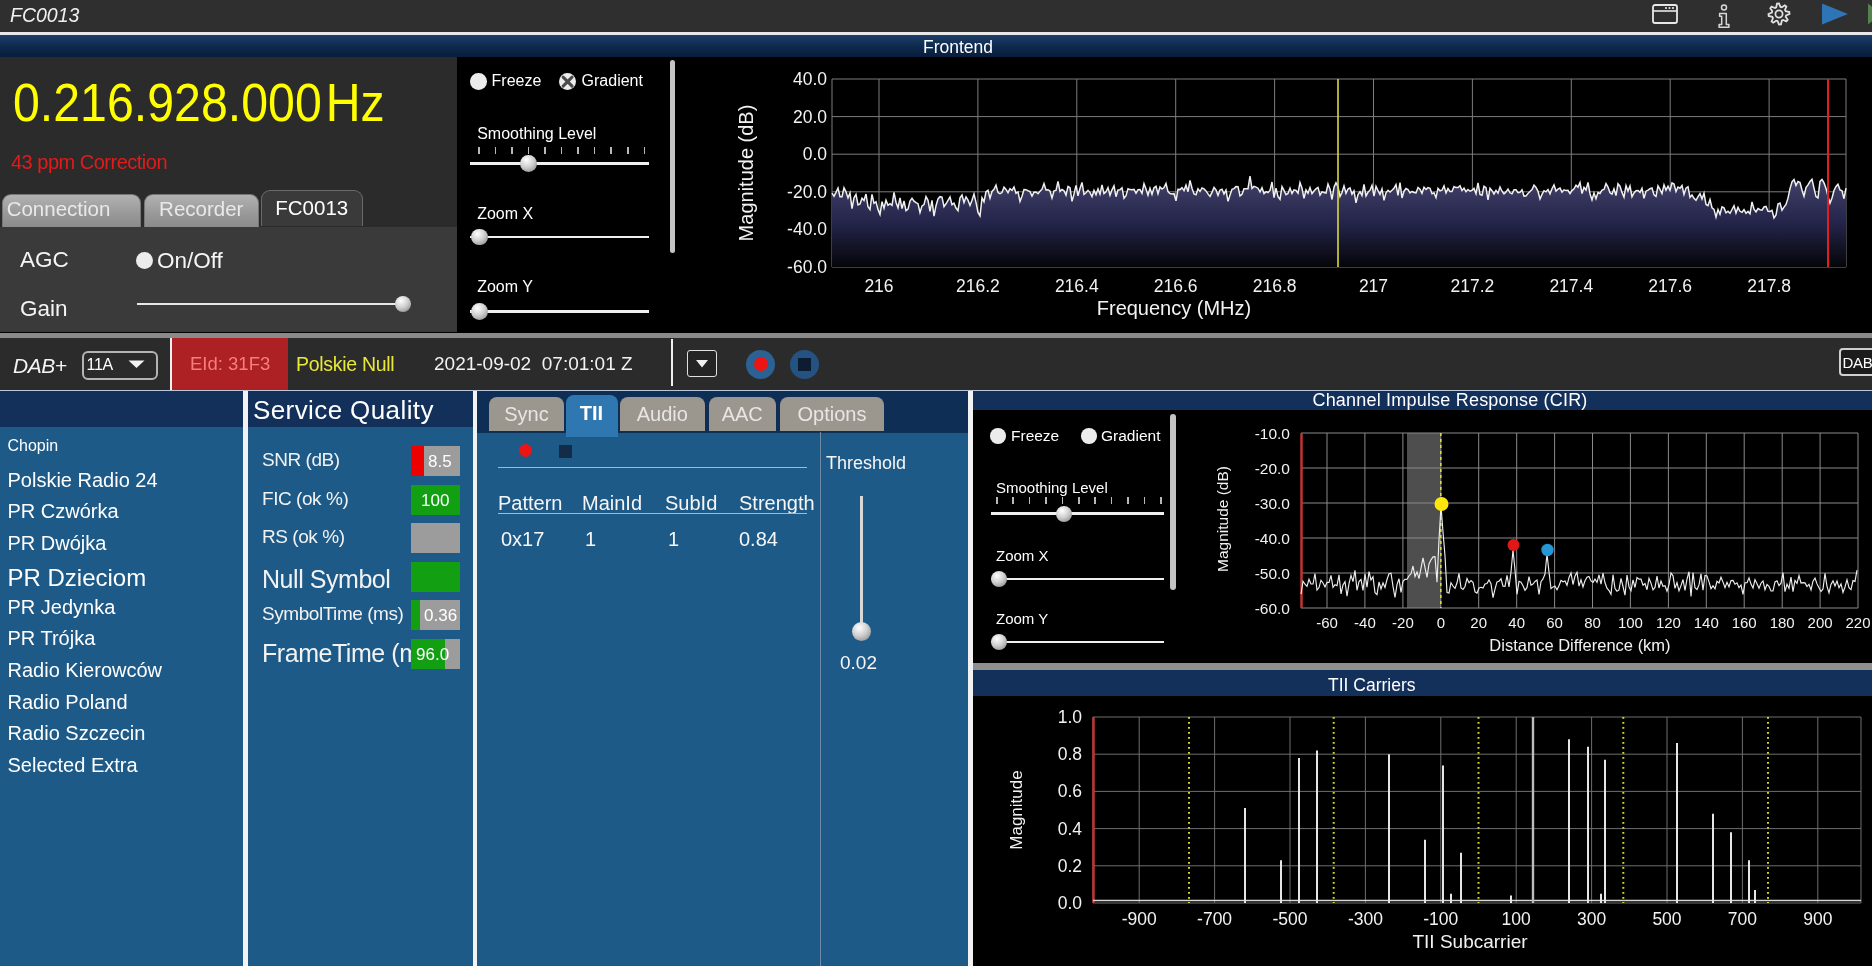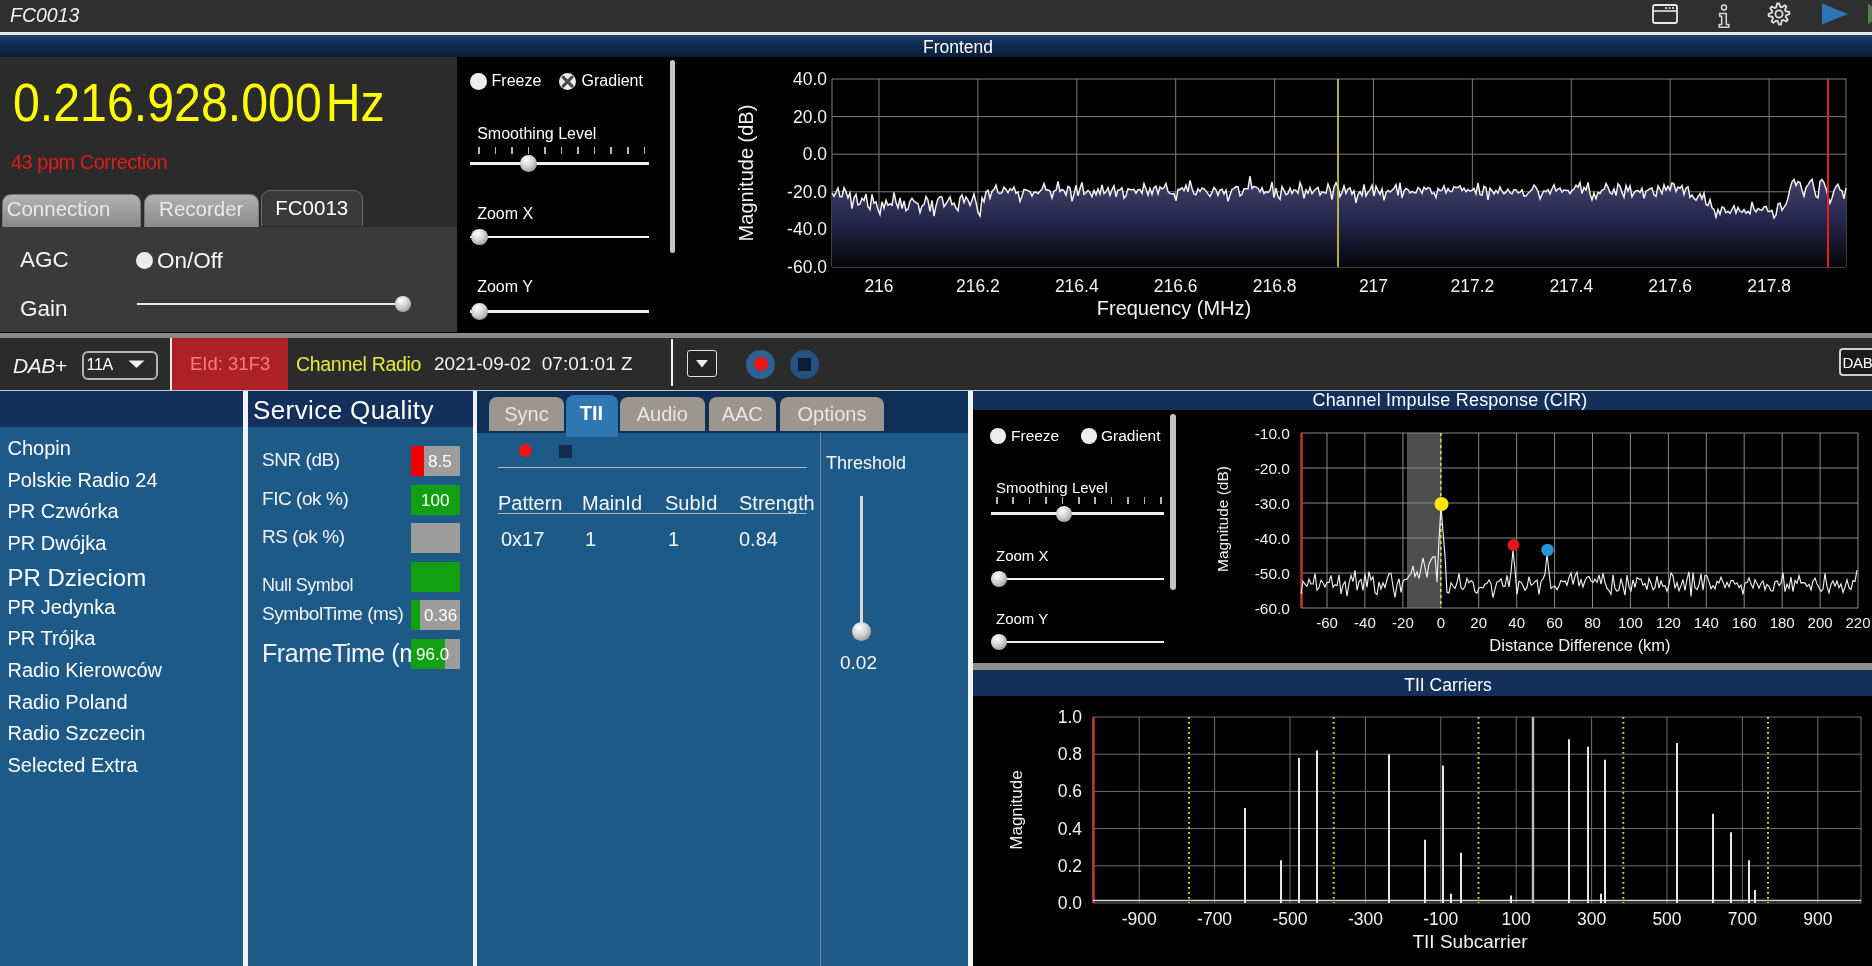--- a/index.html
+++ b/index.html
@@ -104,55 +104,55 @@
 <div style="position:absolute;left:0;top:337.5px;width:1872px;height:52px;background:#2b2b2b;"></div>
 <div style="position:absolute;left:13px;top:354px;font-size:21px;letter-spacing:-0.5px;font-style:italic;color:#f5f5f5;">DAB+</div>
 <div style="position:absolute;left:82px;top:350.5px;width:75.5px;height:29.5px;background:#2b2b2b;border:2px solid #b4b4b4;border-radius:6px;"></div>
 <div style="position:absolute;left:86.5px;top:356px;font-size:16px;letter-spacing:-0.3px;color:#fff;">11A</div>
 <svg style="position:absolute;left:128px;top:359.5px" width="17" height="9">
       <polygon points="0.5,0.5 16.5,0.5 8.5,8" fill="#f2f2f2"></polygon>
     </svg>
 <div style="position:absolute;left:169.5px;top:337.5px;width:2.3px;height:52px;background:#f0f0f0;"></div>
 <div style="position:absolute;left:171.8px;top:337.5px;width:116.7px;height:52px;background:#ad2024;"></div>
 <div style="position:absolute;left:190px;top:353px;font-size:18.5px;color:#f87e7e;">EId: 31F3</div>
-<div style="position:absolute;left:296px;top:352.5px;font-size:19.5px;letter-spacing:-0.3px;color:#e8e83a;">Channel Radio</div>
+<div style="position:absolute;left:296px;top:352.5px;font-size:19.5px;letter-spacing:-0.3px;color:#e8e83a;">Polskie Null</div>
 <div style="position:absolute;left:434px;top:352.5px;font-size:19px;color:#f2f2f2;">2021-09-02&nbsp;&nbsp;07:01:01 Z</div>
 <div style="position:absolute;left:670.5px;top:338.5px;width:2.5px;height:47px;background:#f0f0f0;"></div>
 <div style="position:absolute;left:687px;top:350px;width:30px;height:27px;border:1.5px solid #e0e0e0;border-radius:3px;background:#242424;"></div>
 <svg style="position:absolute;left:694px;top:359px" width="16" height="10">
       <polygon points="2,1 14,1 8,8.5" fill="#f0f0f0"></polygon>
     </svg>
 <div style="position:absolute;left:746px;top:349.5px;width:29px;height:29px;background:#2c6194;border-radius:50%;"></div>
 <div style="position:absolute;left:753.5px;top:357px;width:14px;height:14px;background:#ee1414;border-radius:50%;"></div>
 <div style="position:absolute;left:789.5px;top:349.5px;width:29px;height:29px;background:#245381;border-radius:50%;"></div>
 <div style="position:absolute;left:797.5px;top:357.5px;width:13px;height:13px;background:#0c1d33;"></div>
 <div style="position:absolute;left:1839px;top:348px;width:40px;height:28px;border:2px solid #cfcfcf;border-radius:4px;background:#1c1c1c;"></div>
 <div style="position:absolute;left:1842.5px;top:353.5px;font-size:15px;letter-spacing:-0.3px;color:#fff;">DAB</div>
 <div style="position:absolute;left:0;top:389.5px;width:1872px;height:1.5px;background:#b8c8da;"></div>
 <div style="position:absolute;left:0;top:391px;width:243px;height:575px;background:#1d5a88;"></div>
 <div style="position:absolute;left:0;top:391px;width:243px;height:35.5px;background:#13305a;overflow:hidden;"></div>
-<div style="position:absolute;left:7.5px;top:437.0px;font-size:20px;color:#ffffff;white-space:nowrap;">Chopin</div>
+<div style="position:absolute;left:7.5px;top:437.0px;font-size:16px;color:#ffffff;white-space:nowrap;">Chopin</div>
 <div style="position:absolute;left:7.5px;top:468.7px;font-size:20px;color:#ffffff;white-space:nowrap;">Polskie Radio 24</div>
 <div style="position:absolute;left:7.5px;top:500.4px;font-size:20px;color:#ffffff;white-space:nowrap;">PR Czwórka</div>
 <div style="position:absolute;left:7.5px;top:532.1px;font-size:20px;color:#ffffff;white-space:nowrap;">PR Dwójka</div>
 <div style="position:absolute;left:7.5px;top:563.8px;font-size:24px;color:#ffffff;white-space:nowrap;">PR Dzieciom</div>
 <div style="position:absolute;left:7.5px;top:595.5px;font-size:20px;color:#ffffff;white-space:nowrap;">PR Jedynka</div>
 <div style="position:absolute;left:7.5px;top:627.2px;font-size:20px;color:#ffffff;white-space:nowrap;">PR Trójka</div>
 <div style="position:absolute;left:7.5px;top:658.9px;font-size:20px;color:#ffffff;white-space:nowrap;">Radio Kierowców</div>
 <div style="position:absolute;left:7.5px;top:690.6px;font-size:20px;color:#ffffff;white-space:nowrap;">Radio Poland</div>
 <div style="position:absolute;left:7.5px;top:722.3px;font-size:20px;color:#ffffff;white-space:nowrap;">Radio Szczecin</div>
 <div style="position:absolute;left:7.5px;top:754.0px;font-size:20px;color:#ffffff;white-space:nowrap;">Selected Extra</div>
 <div style="position:absolute;left:243px;top:391px;width:4.5px;height:575px;background:#f2f2f2;"></div>
 <div style="position:absolute;left:247.5px;top:391px;width:225px;height:575px;background:#1d5a88;"></div>
 <div style="position:absolute;left:247.5px;top:391px;width:225px;height:35.5px;background:#13305a;overflow:hidden;"></div>
 <div style="position:absolute;left:253px;top:395px;font-size:26px;letter-spacing:0.4px;color:#ffffff;white-space:nowrap;">Service Quality</div>
 <div style="position:absolute;left:262px;top:449.0px;font-size:19px;letter-spacing:-0.45px;color:#f2f2f2;white-space:nowrap;">SNR (dB)</div>
 <div style="position:absolute;left:262px;top:487.5px;font-size:19px;letter-spacing:-0.45px;color:#f2f2f2;white-space:nowrap;">FIC (ok %)</div>
 <div style="position:absolute;left:262px;top:526.0px;font-size:19px;letter-spacing:-0.45px;color:#f2f2f2;white-space:nowrap;">RS (ok %)</div>
-<div style="position:absolute;left:262px;top:564.5px;font-size:18px;letter-spacing:-0.45px;color:#f2f2f2;white-space:nowrap;margin-top:10px;">Null Symbol</div>
+<div style="position:absolute;left:262px;top:564.5px;font-size:25px;letter-spacing:-0.45px;color:#f2f2f2;white-space:nowrap;">Null Symbol</div>
 <div style="position:absolute;left:262px;top:603.0px;font-size:19px;letter-spacing:-0.45px;color:#f2f2f2;white-space:nowrap;">SymbolTime (ms)</div>
 <div style="position:absolute;left:262px;top:639px;font-size:25px;letter-spacing:-0.45px;color:#f2f2f2;white-space:nowrap;">FrameTime (ms)</div>
 <div style="position:absolute;left:411px;top:446.0px;width:13px;height:30px;background:#ee0000;"></div>
     <div style="position:absolute;left:424px;top:446.0px;width:36px;height:30px;background:#9c9c9c;"></div>
     <div style="position:absolute;left:428px;top:452.0px;font-size:17px;color:#fff;">8.5</div>
 <div style="position:absolute;left:411px;top:484.5px;width:49px;height:30px;background:#12a012;"></div>
     <div style="position:absolute;left:421px;top:490.5px;font-size:17px;color:#fff;">100</div>
 <div style="position:absolute;left:411px;top:523.0px;width:49px;height:30px;background:#9c9c9c;"></div>
 <div style="position:absolute;left:411px;top:561.5px;width:49px;height:30px;background:#12a012;"></div>
 <div style="position:absolute;left:411px;top:600.0px;width:9px;height:30px;background:#12a012;"></div>
@@ -248,21 +248,21 @@
       <text x="1706.3" y="628" fill="#f2f2f2" font-size="15" text-anchor="middle" font-family="Liberation Sans">140</text>
       <text x="1744.2" y="628" fill="#f2f2f2" font-size="15" text-anchor="middle" font-family="Liberation Sans">160</text>
       <text x="1782.2" y="628" fill="#f2f2f2" font-size="15" text-anchor="middle" font-family="Liberation Sans">180</text>
       <text x="1820.1" y="628" fill="#f2f2f2" font-size="15" text-anchor="middle" font-family="Liberation Sans">200</text>
       <text x="1858.0" y="628" fill="#f2f2f2" font-size="15" text-anchor="middle" font-family="Liberation Sans">220</text>
       <text x="1580" y="651" fill="#f2f2f2" font-size="16.5" text-anchor="middle" font-family="Liberation Sans">Distance Difference (km)</text>
       <text x="1228" y="519" fill="#f2f2f2" font-size="15.5" text-anchor="middle" font-family="Liberation Sans" transform="rotate(-90 1228 519)">Magnitude (dB)</text>
     </svg>
 <div style="position:absolute;left:972.5px;top:663px;width:899.5px;height:7px;background:#8f8f8f;"></div>
 <div style="position:absolute;left:972.5px;top:670px;width:899.5px;height:26px;background:#13305a;"></div>
-<div style="position:absolute;left:1328px;top:674.5px;width:240px;font-size:17.5px;color:#fff;text-align:center;">TII Carriers</div>
+<div style="position:absolute;left:1328px;top:674.5px;width:240px;font-size:17.5px;color:#fff;">TII Carriers</div>
 <svg width="882" height="270" viewBox="990 696 882 270" style="position:absolute;left:990px;top:696px;" xmlns="http://www.w3.org/2000/svg">
       <path d="M1093 717.0H1861 M1093 754.2H1861 M1093 791.4H1861 M1093 828.6H1861 M1093 865.8H1861 M1093 903.0H1861 M1139.2 717V903 M1214.6 717V903 M1290.0 717V903 M1365.4 717V903 M1440.8 717V903 M1516.2 717V903 M1591.6 717V903 M1667.0 717V903 M1742.4 717V903 M1817.8 717V903 M1093 717V903 M1861 717V903" stroke="#6e6e6e" stroke-width="1" fill="none"></path>
       <line x1="1189.0" y1="717" x2="1189.0" y2="903" stroke="#d8d818" stroke-width="2" stroke-dasharray="1.8,3.2"></line>
       <line x1="1333.7" y1="717" x2="1333.7" y2="903" stroke="#d8d818" stroke-width="2" stroke-dasharray="1.8,3.2"></line>
       <line x1="1478.5" y1="717" x2="1478.5" y2="903" stroke="#d8d818" stroke-width="2" stroke-dasharray="1.8,3.2"></line>
       <line x1="1623.3" y1="717" x2="1623.3" y2="903" stroke="#d8d818" stroke-width="2" stroke-dasharray="1.8,3.2"></line>
       <line x1="1768.0" y1="717" x2="1768.0" y2="903" stroke="#d8d818" stroke-width="2" stroke-dasharray="1.8,3.2"></line>
       <line x1="1093.5" y1="717" x2="1093.5" y2="903" stroke="#c03434" stroke-width="2.5"></line>
       <line x1="1093" y1="900.5" x2="1861" y2="900.5" stroke="#d8d8d8" stroke-width="1.6"></line>
       <line x1="1533" y1="717" x2="1533" y2="903" stroke="#bcbcbc" stroke-width="2.4"></line>

